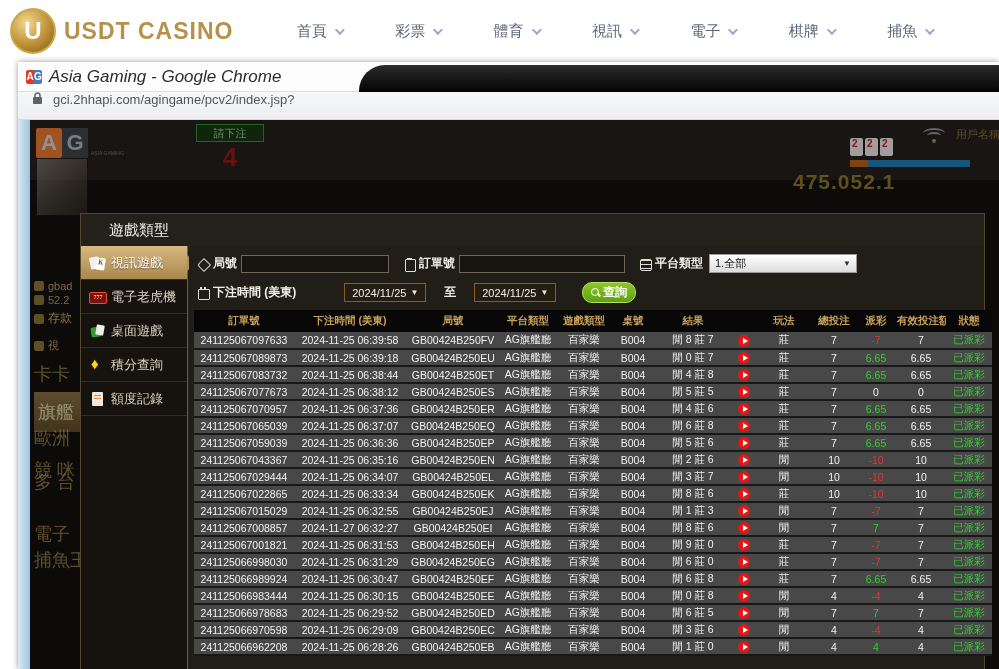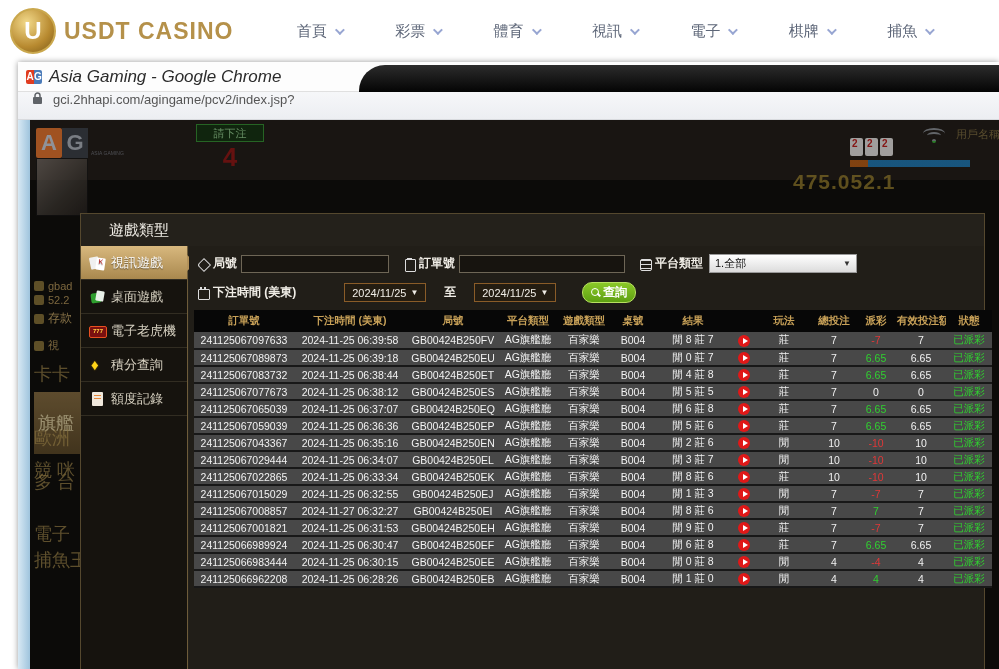--- a/index.html
+++ b/index.html
@@ -72,30 +72,30 @@
                background:#35b535; border-radius:50%; }
   .rinfo { position:absolute; left:938px; top:6px; width:60px; color:#7a6a3c; font-size:11px; line-height:16px;
            white-space:nowrap; overflow:hidden; }
   .avatar { position:absolute; left:18px; top:38px; width:52px; height:58px;
             background:linear-gradient(135deg,#6a625c,#3a3530 60%,#241f1c); border:1px solid #111; }
   .uline { position:absolute; left:16px; color:#b89а58; color:#b8985a; font-size:11px; display:flex; align-items:center; gap:4px; }
   .uicon { width:10px; height:10px; background:#8a7438; border-radius:2px; display:inline-block; }
   .depbtn { position:absolute; left:16px; top:190px; color:#c8a868; font-size:12px; display:flex; gap:4px; align-items:center; }
   .sideitem { position:absolute; left:16px; width:56px; color:#8a7440; font-size:18px; overflow:hidden;
               white-space:nowrap; }
-  .side-hl { background:linear-gradient(#8a6f42,#5e4a28); color:#e8d8a8; padding:19px 4px; }
+  .side-hl { background:linear-gradient(#8a6f42,#5e4a28); color:#e8d8a8; padding:8px 4px; }
 
   
   .modal { position:absolute; left:62px; top:93px; width:905px; height:521px;
            background:#24211b; border:1px solid #55482e; border-bottom:none; z-index:5; }
   .mtitle { position:absolute; left:28px; top:7px; color:#f0ede6; font-size:15px; }
   .menu { position:absolute; left:0; top:32px; bottom:0; width:107px; background:#16130e;
           border-right:1px solid #6e5c3a; }
   .mitem { height:34px; display:flex; align-items:center; gap:6px; padding-left:8px;
-           border-bottom:1px solid #322d22; color:#d8d2c2; font-size:13px; cursor:pointer; position:relative; }
+           border-bottom:1px solid #322d22; color:#d8d2c2; font-size:13px; cursor:pointer; position:relative;font-family:Liberation Serif, serif; }
   .mitem.active { background:linear-gradient(#d8b87e,#a9884e); color:#fff; text-shadow:0 1px 1px #00000080; }
   .mitem.active::after { content:""; position:absolute; right:-9px; top:9px; border-left:9px solid #b3925a;
                          border-top:8px solid transparent; border-bottom:8px solid transparent; }
   .micon { width:16px; height:16px; position:relative; flex:none; }
   .mi-video::before { content:""; position:absolute; left:1px; top:2px; width:9px; height:12px;
       background:#f0f0f0; border-radius:1px; transform:rotate(-12deg); }
   .mi-video::after { content:"K"; position:absolute; left:7px; top:3px; width:9px; height:12px;
       background:#fff; border-radius:1px; color:#c01818; font-size:7px; text-align:center; transform:rotate(8deg); }
   .mi-slots::after { content:"777"; position:absolute; left:0; top:3px; width:16px; height:10px;
       background:#7a1010; border:1px solid #e85020; border-radius:2px; color:#ffd040;
@@ -271,26 +271,26 @@
 
     <div class="modal">
       <div class="mtitle">遊戲類型</div>
 
       <div class="menu">
         <div class="mitem active">
           <span class="micon mi-video"></span>
           <span>視訊遊戲</span>
         </div>
         <div class="mitem">
+          <span class="micon mi-slots"></span>
+          <span>電子老虎機</span>
+        </div>
+        <div class="mitem">
           <span class="micon mi-table"></span>
           <span>桌面遊戲</span>
-        </div>
-        <div class="mitem">
-          <span class="micon mi-slots"></span>
-          <span>電子老虎機</span>
         </div>
         <div class="mitem">
           <span class="micon mi-points"></span>
           <span>積分查詢</span>
         </div>
         <div class="mitem">
           <span class="micon mi-record"></span>
           <span>額度記錄</span>
         </div>
       </div>
@@ -427,20 +427,35 @@
                   <td>B004</td>
                   <td>閒 5 莊 5</td>
                   <td><span class="playbtn"></span></td>
                   <td>莊</td>
                   <td>7</td>
                   <td class="">0</td>
                   <td>0</td>
                   <td class="status">已派彩</td>
                 </tr>
                 <tr>
+                  <td>241125067070957</td>
+                  <td>2024-11-25 06:37:36</td>
+                  <td>GB00424B250ER</td>
+                  <td>AG旗艦廳</td>
+                  <td>百家樂</td>
+                  <td>B004</td>
+                  <td>閒 4 莊 6</td>
+                  <td><span class="playbtn"></span></td>
+                  <td>莊</td>
+                  <td>7</td>
+                  <td class="pos">6.65</td>
+                  <td>6.65</td>
+                  <td class="status">已派彩</td>
+                </tr>
+                <tr>
                   <td>241125067065039</td>
                   <td>2024-11-25 06:37:07</td>
                   <td>GB00424B250EQ</td>
                   <td>AG旗艦廳</td>
                   <td>百家樂</td>
                   <td>B004</td>
                   <td>閒 6 莊 8</td>
                   <td><span class="playbtn"></span></td>
                   <td>莊</td>
                   <td>7</td>
@@ -547,20 +562,35 @@
                   <td>B004</td>
                   <td>閒 9 莊 0</td>
                   <td><span class="playbtn"></span></td>
                   <td>莊</td>
                   <td>7</td>
                   <td class="neg">-7</td>
                   <td>7</td>
                   <td class="status">已派彩</td>
                 </tr>
                 <tr>
+                  <td>241125066998030</td>
+                  <td>2024-11-25 06:31:29</td>
+                  <td>GB00424B250EG</td>
+                  <td>AG旗艦廳</td>
+                  <td>百家樂</td>
+                  <td>B004</td>
+                  <td>閒 6 莊 0</td>
+                  <td><span class="playbtn"></span></td>
+                  <td>莊</td>
+                  <td>7</td>
+                  <td class="neg">-7</td>
+                  <td>7</td>
+                  <td class="status">已派彩</td>
+                </tr>
+                <tr>
                   <td>241125066989924</td>
                   <td>2024-11-25 06:30:47</td>
                   <td>GB00424B250EF</td>
                   <td>AG旗艦廳</td>
                   <td>百家樂</td>
                   <td>B004</td>
                   <td>閒 6 莊 8</td>
                   <td><span class="playbtn"></span></td>
                   <td>莊</td>
                   <td>7</td>
@@ -577,20 +607,50 @@
                   <td>B004</td>
                   <td>閒 0 莊 8</td>
                   <td><span class="playbtn"></span></td>
                   <td>閒</td>
                   <td>4</td>
                   <td class="neg">-4</td>
                   <td>4</td>
                   <td class="status">已派彩</td>
                 </tr>
                 <tr>
+                  <td>241125066978683</td>
+                  <td>2024-11-25 06:29:52</td>
+                  <td>GB00424B250ED</td>
+                  <td>AG旗艦廳</td>
+                  <td>百家樂</td>
+                  <td>B004</td>
+                  <td>閒 6 莊 5</td>
+                  <td><span class="playbtn"></span></td>
+                  <td>閒</td>
+                  <td>7</td>
+                  <td class="pos">7</td>
+                  <td>7</td>
+                  <td class="status">已派彩</td>
+                </tr>
+                <tr>
+                  <td>241125066970598</td>
+                  <td>2024-11-25 06:29:09</td>
+                  <td>GB00424B250EC</td>
+                  <td>AG旗艦廳</td>
+                  <td>百家樂</td>
+                  <td>B004</td>
+                  <td>閒 3 莊 6</td>
+                  <td><span class="playbtn"></span></td>
+                  <td>閒</td>
+                  <td>4</td>
+                  <td class="neg">-4</td>
+                  <td>4</td>
+                  <td class="status">已派彩</td>
+                </tr>
+                <tr>
                   <td>241125066962208</td>
                   <td>2024-11-25 06:28:26</td>
                   <td>GB00424B250EB</td>
                   <td>AG旗艦廳</td>
                   <td>百家樂</td>
                   <td>B004</td>
                   <td>閒 1 莊 0</td>
                   <td><span class="playbtn"></span></td>
                   <td>閒</td>
                   <td>4</td>

